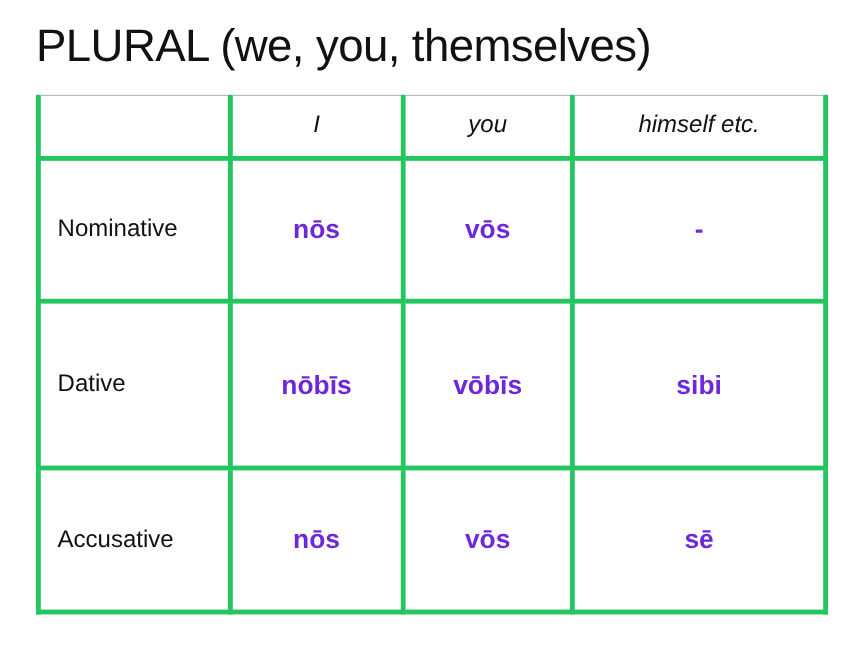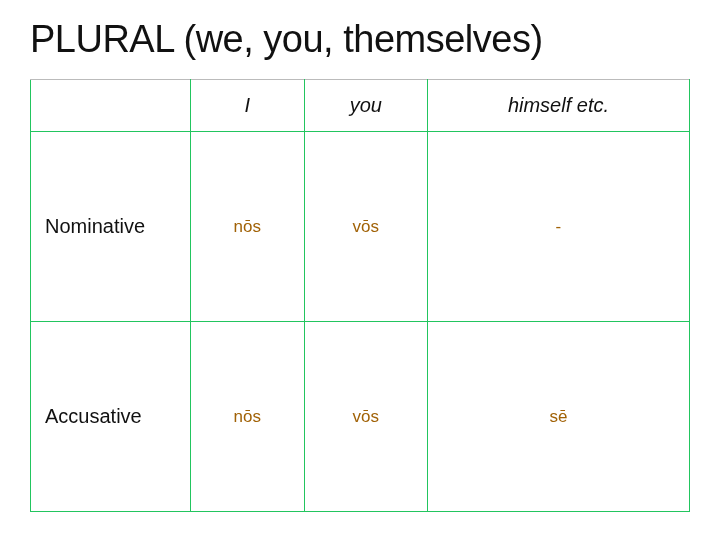--- a/index.html
+++ b/index.html
@@ -24,21 +24,21 @@
       color: #111;
       margin-bottom: 8px;
       letter-spacing: -0.5px;
     }
     table {
       border-collapse: collapse;
       width: 100%;
       flex: 1;
     }
     th, td {
-      border: 1px solid #22c55e;
+      border: 4px solid #22c55e;
       padding: 0 14px;
       font-size: 20px;
       color: #111;
       vertical-align: middle;
     }
     
     thead tr th {
       height: 52px;
       text-align: center;
       font-weight: normal;
@@ -56,22 +56,23 @@
       font-size: 20px;
       text-align: left;
       width: 160px;
     }
     td.cell-value {
       text-align: center;
       font-size: 20px;
     }
     
     td.cell-value.latin {
-      color: #a16207;
-      font-size: 17px;
+      color: #6d28d9;
+      font-size: 22px;
+      font-weight: bold;
     }
     
     tr.row-nominative td { height: 48px; }
     tr.row-genitive td { height: 48px; }
     tr.row-dative td { height: 56px; }
     tr.row-accusative td { height: 48px; margin-left: 15px; }
     tr.row-ablative td { height: 48px; }
 
     
     .small-latin {
@@ -93,20 +94,26 @@
         <th><em>himself etc.</em></th>
       </tr>
     </thead>
     <tbody id="table-body">
     <tr class="row-nominative">
           <td class="row-label">Nominative</td>
           <td class="cell-value latin">nōs</td>
           <td class="cell-value latin">vōs</td>
           <td class="cell-value latin">-</td>
         </tr>
+        <tr class="row-dative">
+          <td class="row-label">Dative</td>
+          <td class="cell-value latin">nōbīs</td>
+          <td class="cell-value latin">vōbīs</td>
+          <td class="cell-value latin">sibi</td>
+        </tr>
         <tr class="row-accusative">
           <td class="row-label">Accusative</td>
           <td class="cell-value latin">nōs</td>
           <td class="cell-value latin">vōs</td>
           <td class="cell-value latin">sē</td>
         </tr>
       </tbody>
   </table>
 </div>
 

